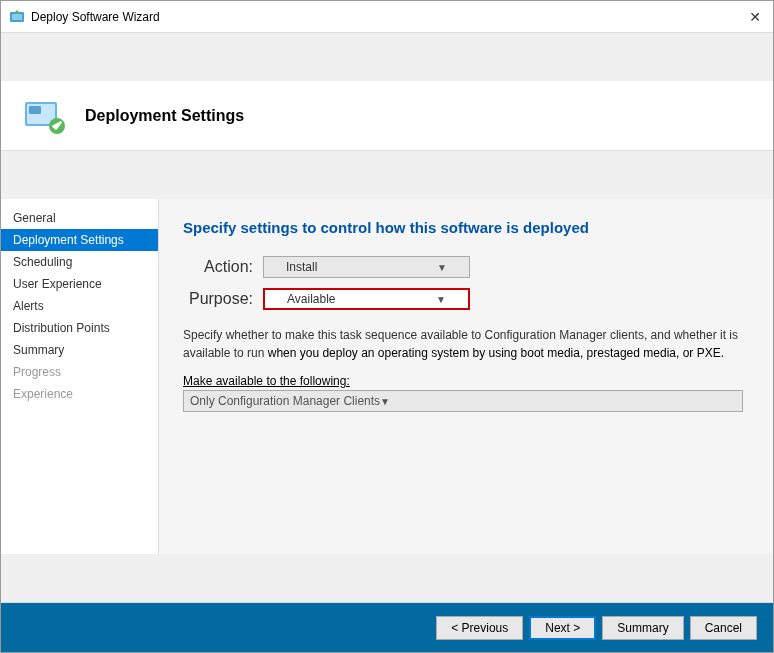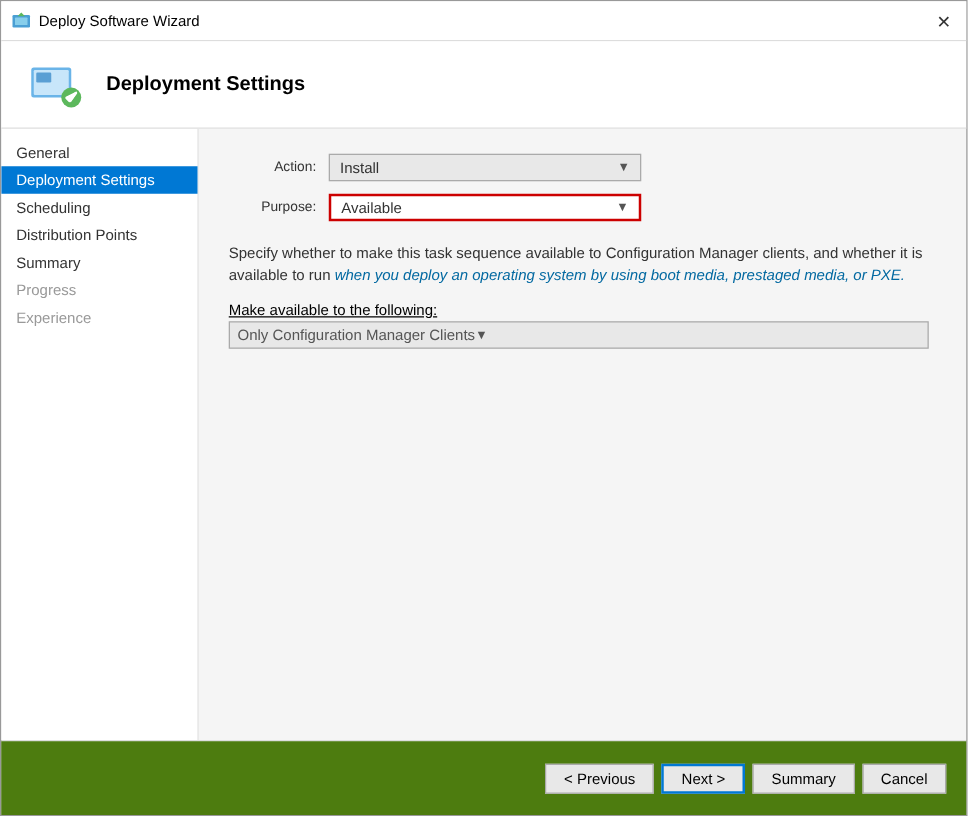--- a/index.html
+++ b/index.html
@@ -6,20 +6,21 @@
     body { font-family: 'Segoe UI', Tahoma, Geneva, Verdana, sans-serif; font-size: 12px; background: #fff; }
 
     .wizard-window {
       width: 774px;
       height: 653px;
       border: 1px solid #999;
       display: flex;
       flex-direction: column;
       background: #f0f0f0;
       position: relative;
+      gap: 48px;
     }
 
     
     .title-bar {
       background: #fff;
       height: 32px;
       display: flex;
       align-items: center;
       padding: 0 8px;
       border-bottom: 1px solid #ddd;
@@ -117,30 +118,30 @@
     }
 
     .form-row {
       display: flex;
       align-items: center;
       margin-bottom: 10px;
     }
     .form-label {
       width: 70px;
       color: #333;
-      font-size: 11px;
+      font-size: 16px;
       text-align: right;
       margin-right: 10px;
     }
     .form-control {
-      width: 250px;
+      width: 207px;
       height: 22px;
       border: 1px solid #aaa;
       background: #e8e8e8;
-      padding: 2px 8px;
+      padding: 2px 22px;
       font-size: 12px;
       display: flex;
       align-items: center;
       justify-content: space-between;
       color: #333;
     }
     .form-control.highlighted {
       border: 2px solid #cc0000;
       background: #fff;
     }
@@ -150,22 +151,21 @@
     }
 
     .description-text {
       font-size: 12px;
       color: #333;
       margin: 16px 0 12px 0;
       line-height: 1.5;
       max-width: 560px;
     }
     .description-text .highlight {
-      color: #0369a1;
-      font-style: italic;
+      color: #000000;
     }
 
     .make-available-label {
       font-size: 12px;
       color: #000000;
       margin-bottom: 2px;
       text-decoration: underline;
     }
 
     .make-available-dropdown {
@@ -175,22 +175,22 @@
       background: #e8e8e8;
       padding: 2px 6px;
       font-size: 12px;
       display: flex;
       align-items: center;
       color: #555;
     }
 
     
     .wizard-footer {
-      height: 60px;
-      background: #4d7c0f;
+      height: 50px;
+      background: #0369a1;
       border-top: 1px solid #ddd;
       display: flex;
       align-items: center;
       justify-content: flex-end;
       padding: 0 16px;
       gap: 6px;
       flex-shrink: 0;
     }
     .btn {
       height: 24px;
@@ -239,27 +239,30 @@
     </div>
     <div class="wizard-header-title">Deployment Settings</div>
   </div>
 
   <div class="wizard-body">
 
     <div class="sidebar">
       <div class="sidebar-item">General</div>
       <div class="sidebar-item active">Deployment Settings</div>
       <div class="sidebar-item sub">Scheduling</div>
+      <div class="sidebar-item sub">User Experience</div>
+      <div class="sidebar-item sub">Alerts</div>
       <div class="sidebar-item sub">Distribution Points</div>
       <div class="sidebar-item">Summary</div>
       <div class="sidebar-item disabled">Progress</div>
       <div class="sidebar-item disabled">Experience</div>
     </div>
 
     <div class="content-area">
+      <div class="content-title">Specify settings to control how this software is deployed</div>
 
       <div class="form-row">
         <div class="form-label">Action:</div>
         <div class="form-control">
           <span>Install</span>
           <span class="dropdown-arrow">▼</span>
         </div>
       </div>
 
       <div class="form-row">

